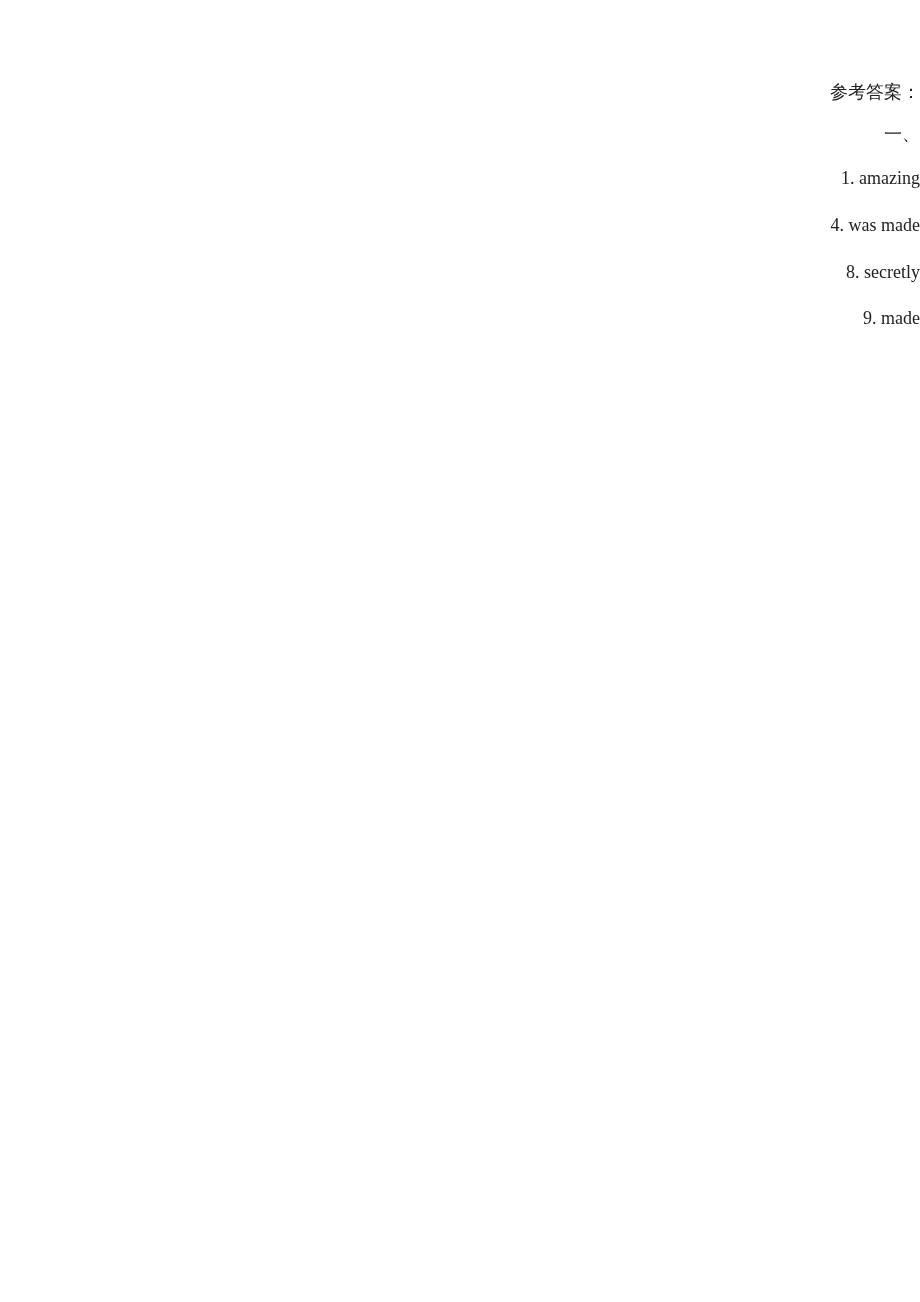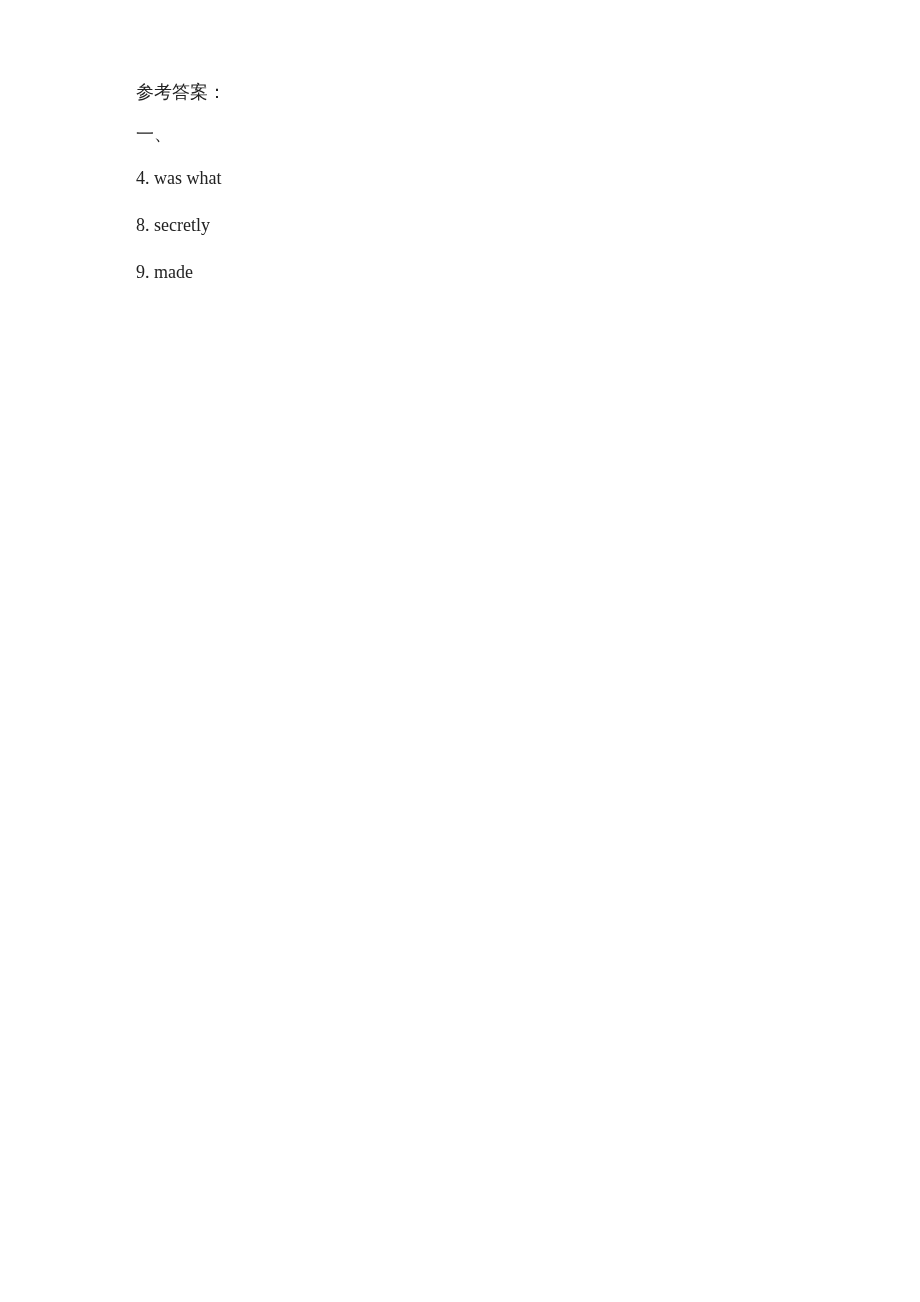--- a/index.html
+++ b/index.html
@@ -1,18 +1,19 @@
 <!DOCTYPE html>
 <html><head>
   <meta charset="utf-8">
   <style>
     * {
       margin: 0;
       padding: 0;
       box-sizing: border-box;
+      text-align: right;
     }
 
     body {
       width: 920px;
       min-height: 1302px;
       background-color: #ffffff;
       font-family: "SimSun", "宋体", serif;
       font-size: 18px;
       color: #222222;
     }
@@ -46,17 +47,18 @@
       line-height: 1.6;
     }
   </style>
 </head>
 <body>
 
 <div class="page-content">
   <div class="section-title">参考答案：</div>
   <div class="subsection-title">一、</div>
   <ul class="answer-list">
-      <li><span>4. </span><span>was what</span></li>
+  <li><span>1. </span><span>amazing</span></li>
+      <li><span>4. </span><span>was made</span></li>
       <li><span>8. </span><span>secretly</span></li>
       <li><span>9. </span><span>made</span></li>
     </ul>
 </div>
 
 </body></html>

